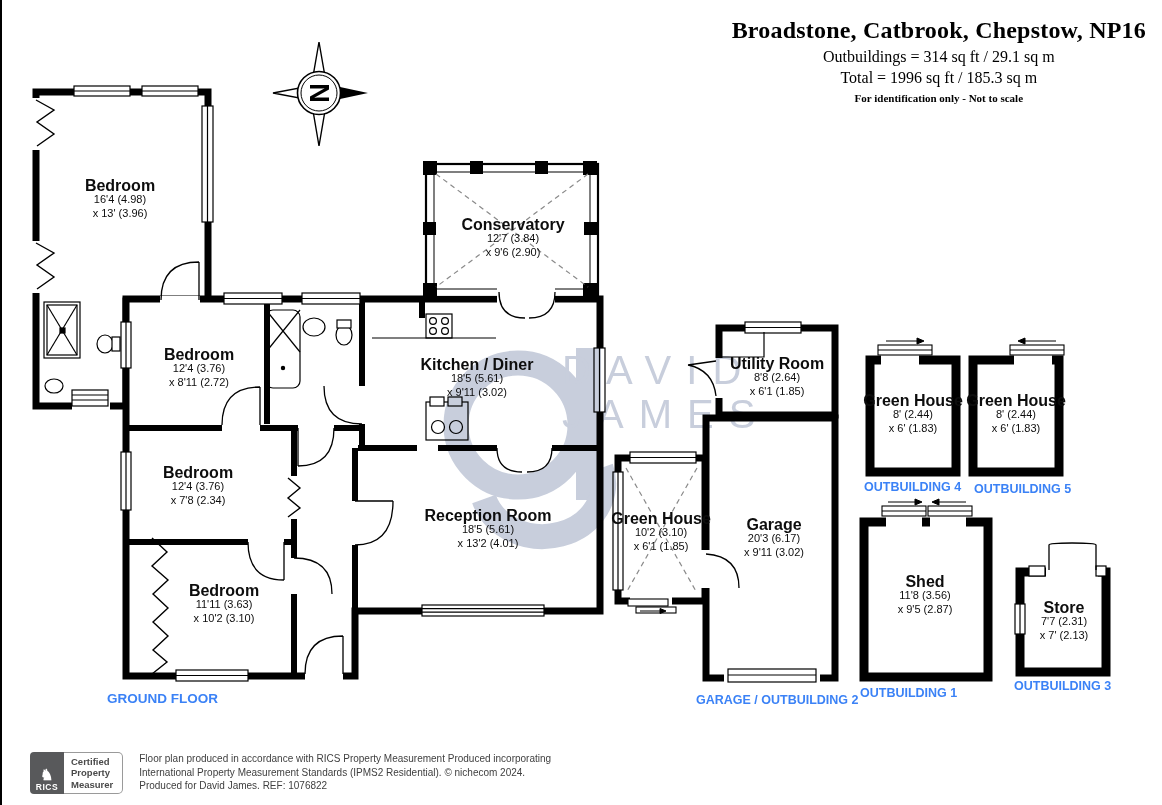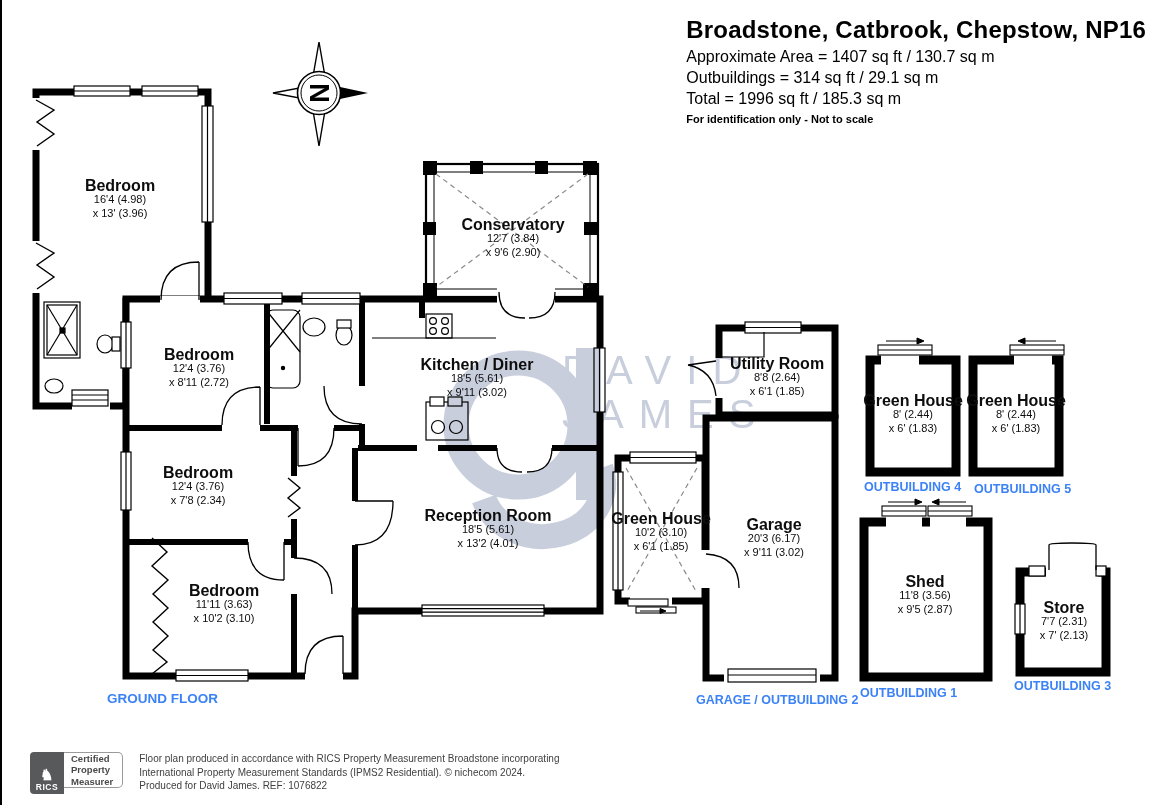--- a/index.html
+++ b/index.html
@@ -1,33 +1,33 @@
 <!DOCTYPE html>
 <html><head>
 <meta charset="utf-8">
 <style>
   html,body{margin:0;padding:0;background:#fff;}
   .canvas{position:relative;width:1162px;height:805px;background:#fff;overflow:hidden;
           font-family:"Liberation Sans",sans-serif;border-left:2px solid #000;box-sizing:border-box;}
   .plan{position:absolute;left:0;top:0;}
-  .hdr{position:absolute;top:14px;right:16px;text-align:left;color:#000;}
+  .hdr{position:absolute;top:14px;right:16px;text-align:center;color:#000;font-family:Liberation Serif, serif;}
   .hdr .title{font-size:24px;font-weight:bold;line-height:32px;letter-spacing:.2px;}
   .hdr .area{font-size:16px;line-height:21px;}
   .hdr .disc{font-size:11px;font-weight:bold;margin-top:4px;}
   .room{position:absolute;transform:translate(-50%,-50%);text-align:center;color:#0d0d0d;white-space:nowrap;}
   .room .rname{font-weight:bold;font-size:16px;line-height:14px;}
   .room .rdim{font-size:11px;line-height:13.5px;}
   .cap{position:absolute;font-weight:bold;font-size:12.5px;color:#3b82f6;white-space:nowrap;}
   .footer{position:absolute;left:28px;top:752px;display:flex;align-items:flex-start;}
   .ricsbox{width:34px;height:42px;background:#58595b;border-radius:4px 0 0 4px;color:#fff;
            display:flex;flex-direction:column;align-items:center;justify-content:flex-end;
            font-size:8.5px;font-weight:bold;letter-spacing:.5px;padding:2px 0;box-sizing:border-box;}
   .ricsbox .lion{font-size:15px;line-height:15px;}
   .cpm{border:1px solid #9a9a9a;border-left:none;border-radius:0 5px 5px 0;padding:4px 9px 4px 7px;
-       font-size:9.5px;line-height:11.5px;color:#4a4a4a;font-weight:bold;height:36px;box-sizing:border-box;
+       font-size:9.5px;line-height:11.5px;color:#4a4a4a;font-weight:bold;height:42px;box-sizing:border-box;
        display:flex;flex-direction:column;justify-content:center;background:#fff;}
   .ftext{margin-left:16px;font-size:10px;line-height:13.5px;color:#3f3f3f;}
 </style>
 </head>
 <body>
 
 <div class="canvas">
 
   <svg class="plan" width="1162" height="805" viewBox="0 0 1162 805">
 
@@ -255,21 +255,20 @@
         <rect x="574" y="348" width="25" height="152" fill="#9aa5bf" stroke="none"></rect>
         <path d="M599,468 A60,52 0 0 1 482,499" stroke-width="25"></path>
       </g>
       <text x="560" y="384" font-size="40" letter-spacing="15" fill="#9aa5bf" font-family="Liberation Sans, sans-serif">DAVID</text>
       <text x="560" y="428" font-size="40" letter-spacing="15" fill="#9aa5bf" font-family="Liberation Sans, sans-serif">JAMES</text>
     </g>
   </svg>
 
   <div class="hdr">
     <div class="title">Broadstone, Catbrook, Chepstow, NP16</div>
-    <div class="area">Approximate Area = 1407 sq ft / 130.7 sq m</div>
     <div class="area">Outbuildings = 314 sq ft / 29.1 sq m</div>
     <div class="area">Total = 1996 sq ft / 185.3 sq m</div>
     <div class="disc">For identification only - Not to scale</div>
   </div>
 
   <div class="room" style="left:118px;top:199px">
     <div class="rname">Bedroom</div>
     <div class="rdim">16'4 (4.98)</div>
     <div class="rdim">x 13' (3.96)</div>
   </div>
@@ -350,19 +349,19 @@
     <div class="ricsbox">
       <span class="lion">♞</span>
       <span>RICS</span>
     </div>
     <div class="cpm">
       <span>Certified</span>
       <span>Property</span>
       <span>Measurer</span>
     </div>
     <div class="ftext">
-      <div>Floor plan produced in accordance with RICS Property Measurement Broadstone incorporating</div>
+      <div>Floor plan produced in accordance with RICS Property Measurement Produced incorporating</div>
       <div>International Property Measurement Standards (IPMS2 Residential).   © nichecom 2024.</div>
       <div>Produced for David James.   REF:  1076822</div>
     </div>
   </div>
 
 </div>
 
 </body></html>

